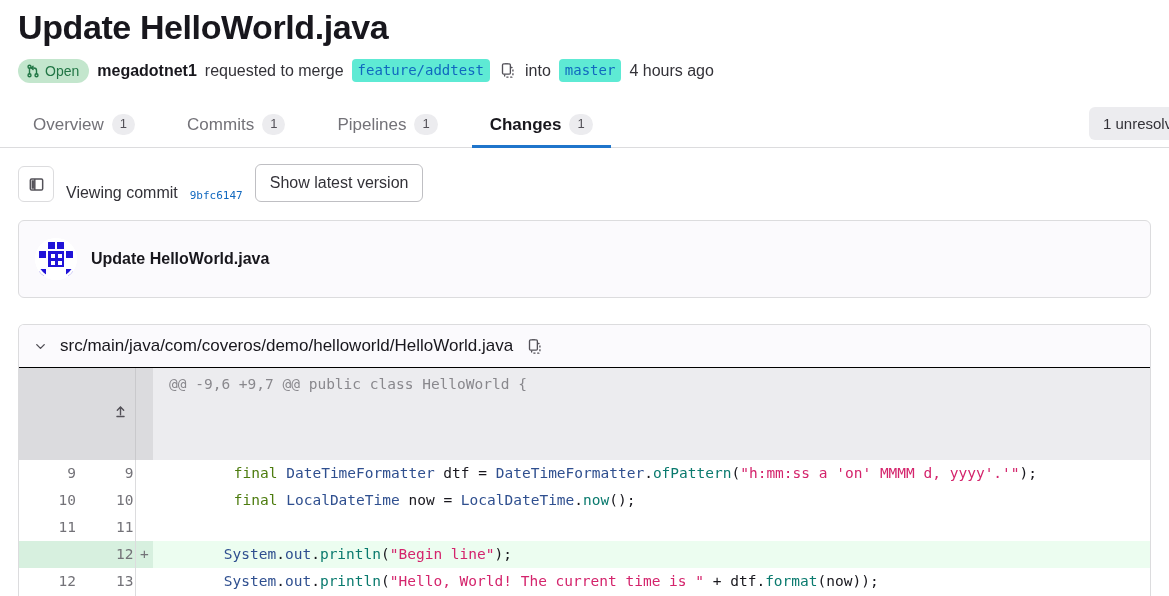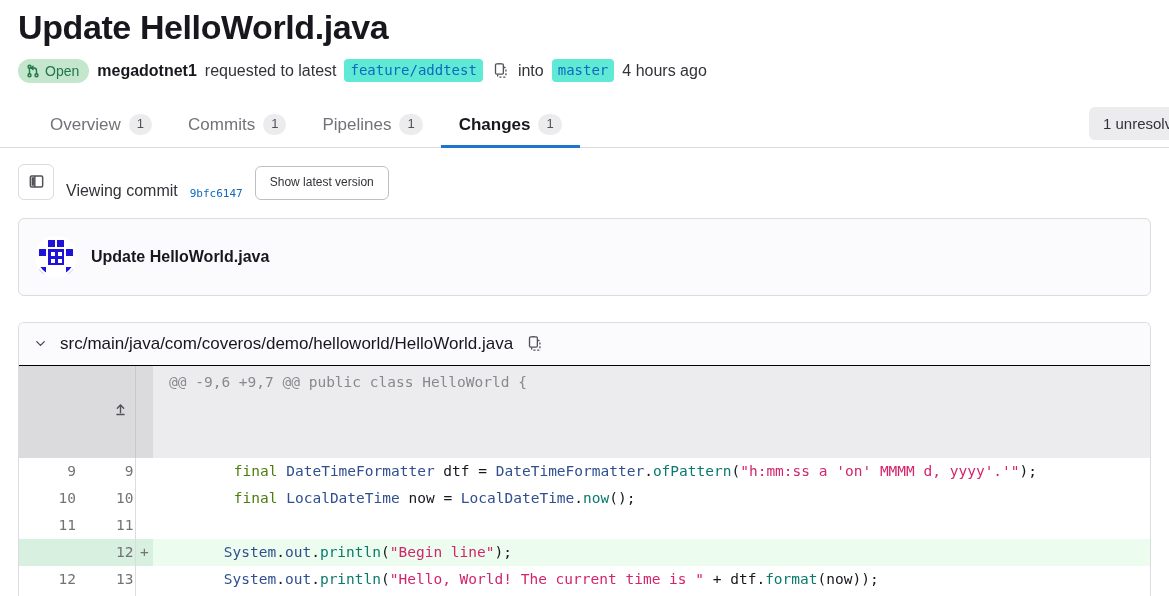--- a/index.html
+++ b/index.html
@@ -74,22 +74,22 @@
   
   .tabs-wrap {
     position: relative;
     margin-top: 20px;
     border-bottom: 1px solid #dcdcde;
     height: 44px;
   }
   .tabs {
     display: flex;
     align-items: flex-end;
-    gap: 0;
-    padding-left: 32px;
+    gap: 16px;
+    padding-left: 15px;
     height: 44px;
   }
   .tab {
     display: flex;
     align-items: center;
     gap: 8px;
     padding: 0 18px 12px 18px;
     font-size: 17px;
     color: #737278;
     cursor: pointer;
@@ -156,21 +156,21 @@
   .commit-sha {
     color: #1068bf;
     font-family: "DejaVu Sans Mono", monospace;
     font-size: 11px;
   }
   .show-latest-btn {
     border: 1px solid #bfbfc3;
     background: #fff;
     border-radius: 6px;
     padding: 8px 14px;
-    font-size: 12px;
+    font-size: 16px;
     color: #333238;
     cursor: pointer;
     font-family: inherit;
     line-height: 1.3;
   }
 
   
   .commit-card {
     margin: 18px 18px 0 18px;
     background: #fbfafd;
@@ -290,21 +290,21 @@
         <circle cx="4" cy="12.8" r="1.7"></circle>
         <circle cx="12" cy="12.8" r="1.7"></circle>
         <path d="M4 4.9v6.2" stroke-linecap="round"></path>
         <path d="M12 11.1V7.4c0-1.6-1.3-2.9-2.9-2.9H6.6" stroke-linecap="round"></path>
         <path d="M8.1 2.6L6.2 4.5l1.9 1.9" stroke-linecap="round" stroke-linejoin="round" fill="none"></path>
       </svg>
     </span>
     <span>Open</span>
   </span>
   <span class="author-name">megadotnet1</span>
-  <span>requested to latest</span>
+  <span>requested to merge</span>
   <span class="branch-chip">feature/addtest</span>
   <span class="icon-btn-plain">
     <svg width="17" height="17" viewBox="0 0 16 16" fill="none" stroke="#535158" stroke-width="1.25">
       <rect x="3.3" y="1.8" width="7.4" height="9.6" rx="1.1"></rect>
       <path d="M5.6 1.8V1.2h2.8v.6" fill="#535158" stroke="none"></path>
       <path d="M10.7 5.2h1.4a1 1 0 0 1 1 1v7a1 1 0 0 1-1 1H6.3a1 1 0 0 1-1-1v-1.4" stroke-dasharray="2 1.6"></path>
     </svg>
   </span>
   <span>into</span>
   <span class="branch-chip">master</span>

